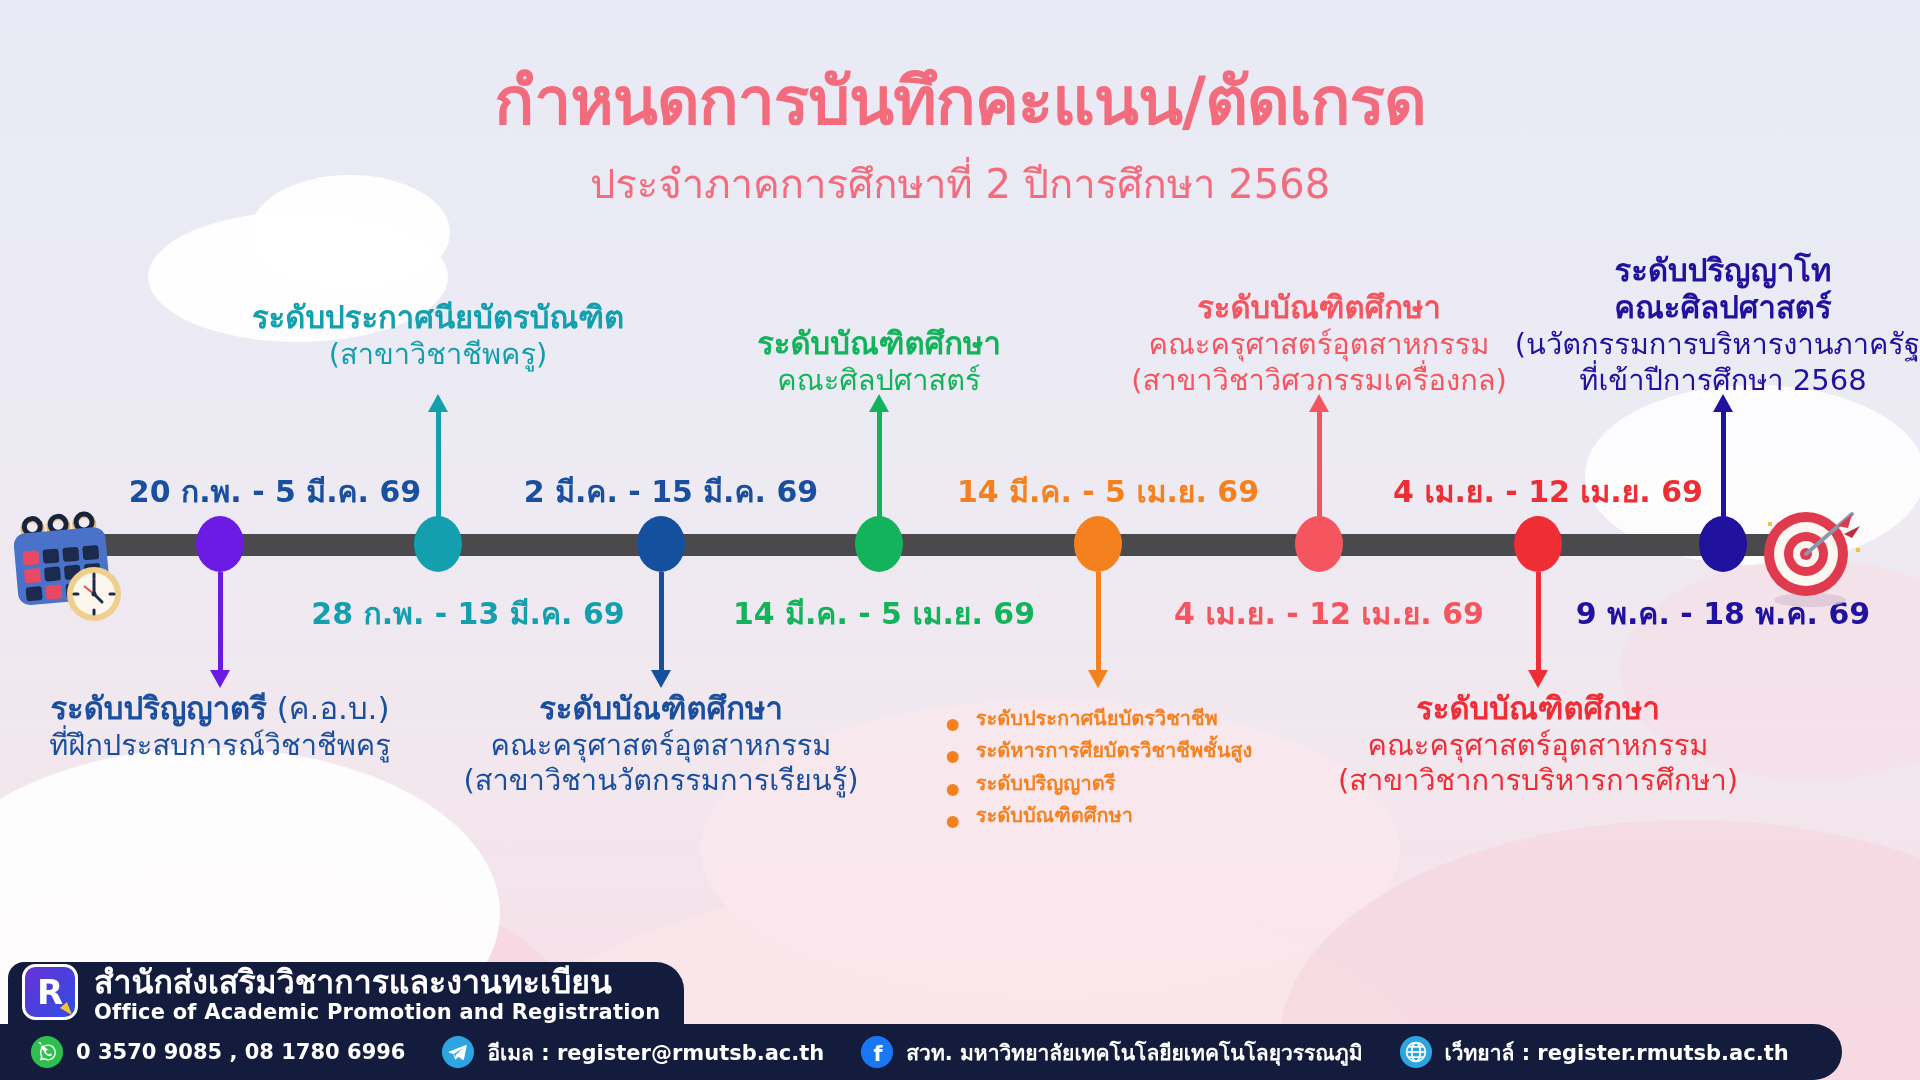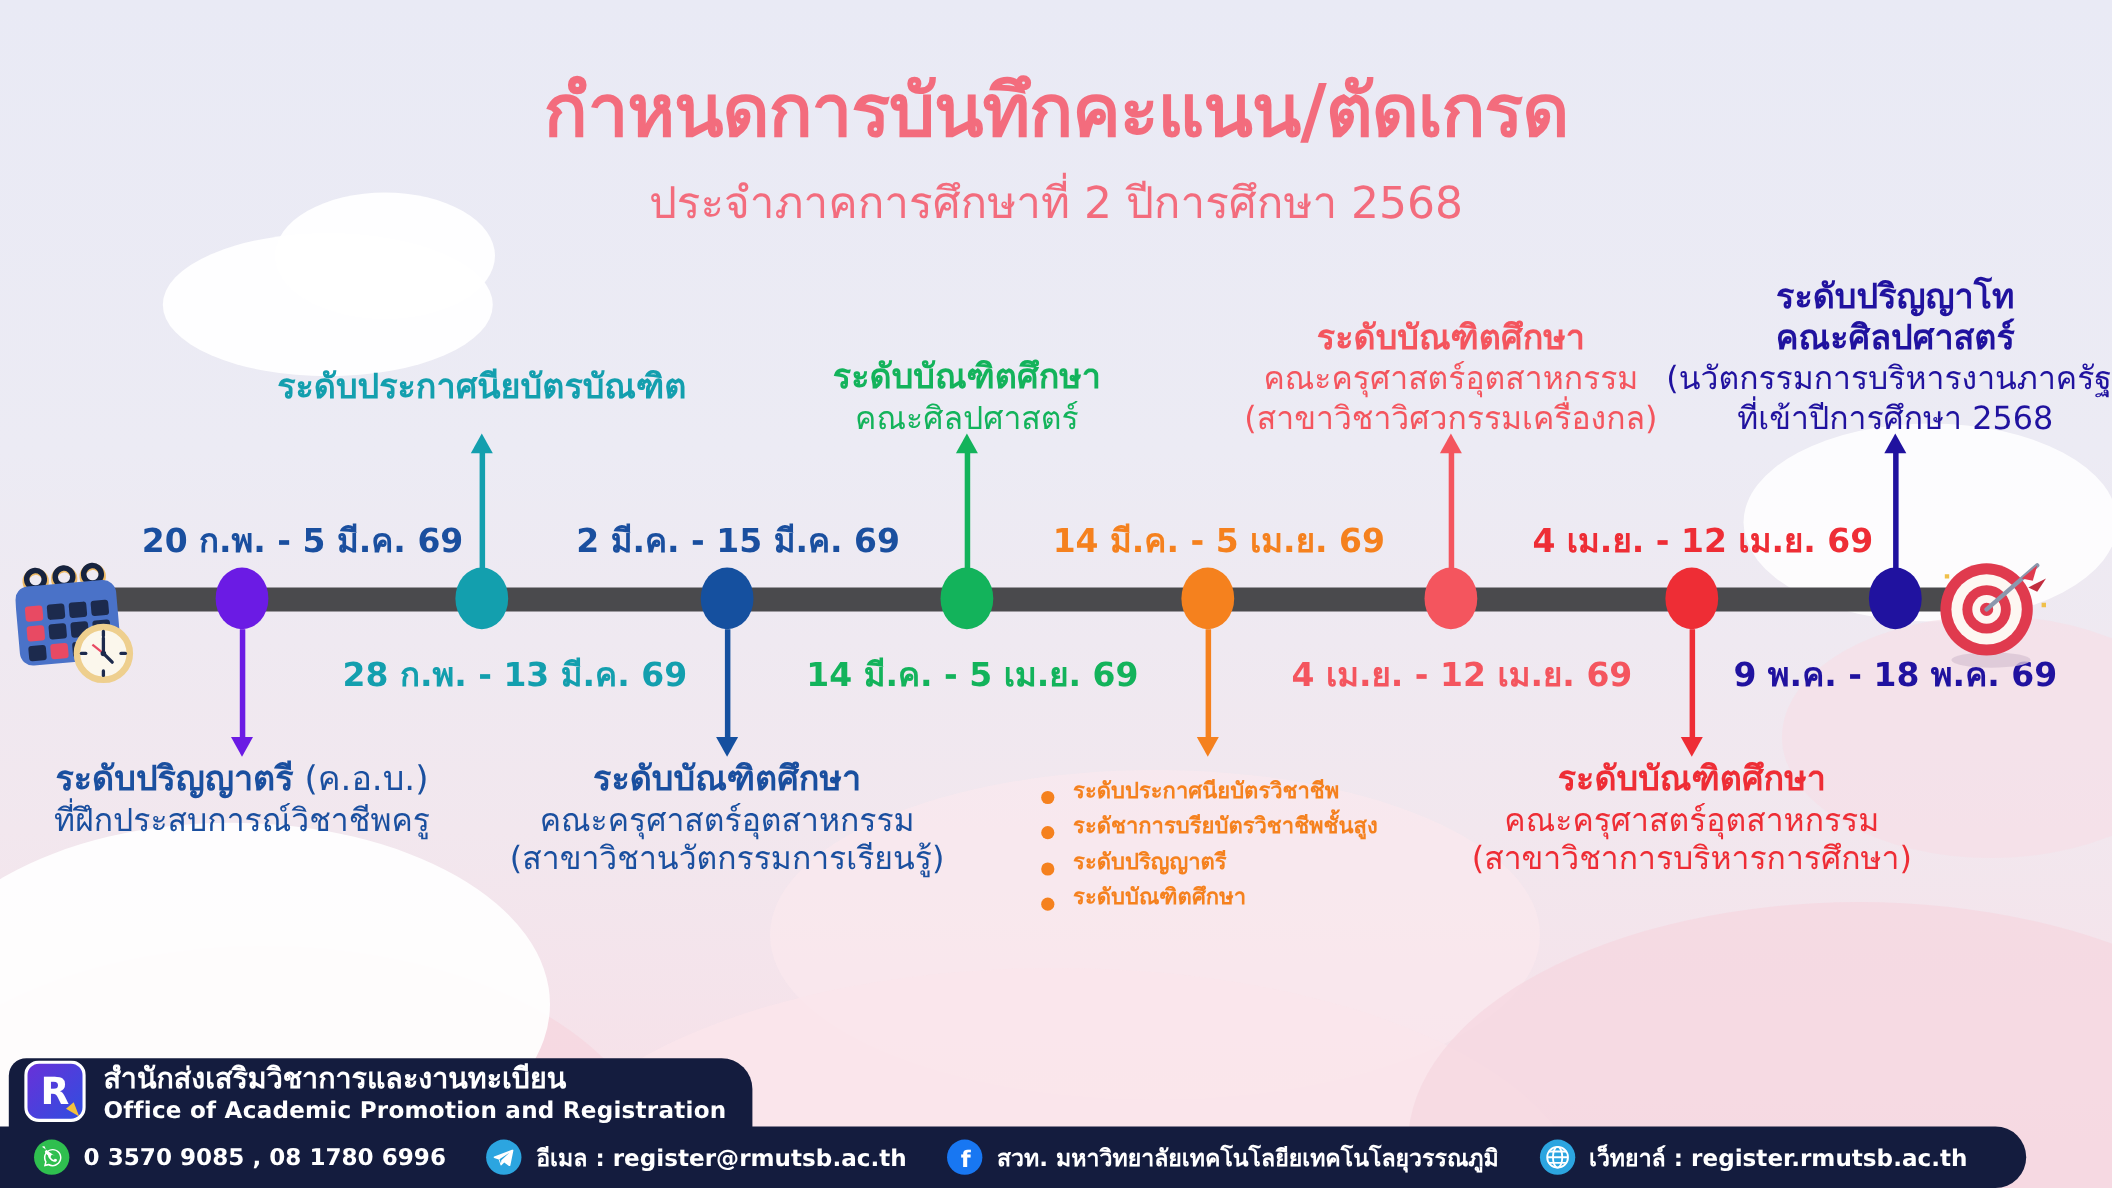--- a/index.html
+++ b/index.html
@@ -55,21 +55,21 @@
   .start-icon{position:absolute;left:14px;top:508px;z-index:4;}
   .end-icon{position:absolute;left:1760px;top:504px;z-index:4;}
 
   .footer-lobe{position:absolute;left:8px;top:962px;width:662px;height:64px;
           background:#141c3e;border-radius:16px 28px 0 0;display:flex;align-items:center;
           padding-left:14px;gap:16px;z-index:6;}
   .footer-bar{position:absolute;left:0;top:1024px;width:1812px;height:56px;
           background:#141c3e;border-radius:0 40px 40px 0;display:flex;align-items:center;
           padding-left:30px;gap:36px;z-index:6;}
   .org-lines{display:flex;flex-direction:column;justify-content:center;color:#fff;}
-  .org-th{font-size:26px;font-weight:800;line-height:1.15;}
+  .org-th{font-size:32px;font-weight:800;line-height:1.15;}
   .org-en{font-size:21px;font-weight:600;letter-spacing:.2px;}
   .contact{display:flex;align-items:center;gap:12px;color:#fff;}
   .c-icon{width:34px;height:34px;display:inline-block;}
   .c-icon svg{width:34px;height:34px;display:block;}
   .c-text{font-size:21px;font-weight:700;white-space:nowrap;}
 </style>
 </head>
 <body>
 
 <div class="stage">
@@ -154,20 +154,21 @@
   </div>
 
   <div class="event" style="left: 438px;">
     <div class="ev-date below" style="color: rgb(19, 159, 174); margin-left: 30px;">28 ก.พ. - 13 มี.ค. 69</div>
     <div class="ev-arrow up" style="color: rgb(19, 159, 174);">
       <span class="ev-arrowhead"></span>
     </div>
     <div class="ev-dot" style="background: rgb(19, 159, 174);"></div>
     <div class="ev-label above" style="color: rgb(19, 159, 174); --dy: -26px;">
           <div class="lb-bold">ระดับประกาศนียบัตรบัณฑิต</div>
+          <div class="lb-plain">(สาขาวิชาชีพครู)</div>
         </div>
   </div>
 
   <div class="event" style="left: 661px;">
     <div class="ev-date above" style="color: rgb(26, 79, 159); margin-left: 10px;">2 มี.ค. - 15 มี.ค. 69</div>
     <div class="ev-arrow down" style="color: rgb(21, 80, 159);">
       <span class="ev-arrowhead"></span>
     </div>
     <div class="ev-dot" style="background: rgb(21, 80, 159);"></div>
     <div class="ev-label below" style="color: rgb(26, 79, 159);">
@@ -191,21 +192,21 @@
 
   <div class="event" style="left: 1098px;">
     <div class="ev-date above" style="color: rgb(245, 129, 30); margin-left: 10px;">14 มี.ค. - 5 เม.ย. 69</div>
     <div class="ev-arrow down" style="color: rgb(245, 129, 30);">
       <span class="ev-arrowhead"></span>
     </div>
     <div class="ev-dot" style="background: rgb(245, 129, 30);"></div>
     <div class="ev-label below" style="color: rgb(245, 129, 30); --dy: 16px;">
           <ul>
             <li>ระดับประกาศนียบัตรวิชาชีพ</li>
-            <li>ระดัชาการบรียบัตรวิชาชีพชั้นสูง</li>
+            <li>ระดัหารการศียบัตรวิชาชีพชั้นสูง</li>
             <li>ระดับปริญญาตรี</li>
             <li>ระดับบัณฑิตศึกษา</li>
           </ul>
         </div>
   </div>
 
   <div class="event" style="left: 1319px;">
     <div class="ev-date below" style="color: rgb(244, 85, 94); margin-left: 10px;">4 เม.ย. - 12 เม.ย. 69</div>
     <div class="ev-arrow up" style="color: rgb(244, 85, 94);">
       <span class="ev-arrowhead"></span>

